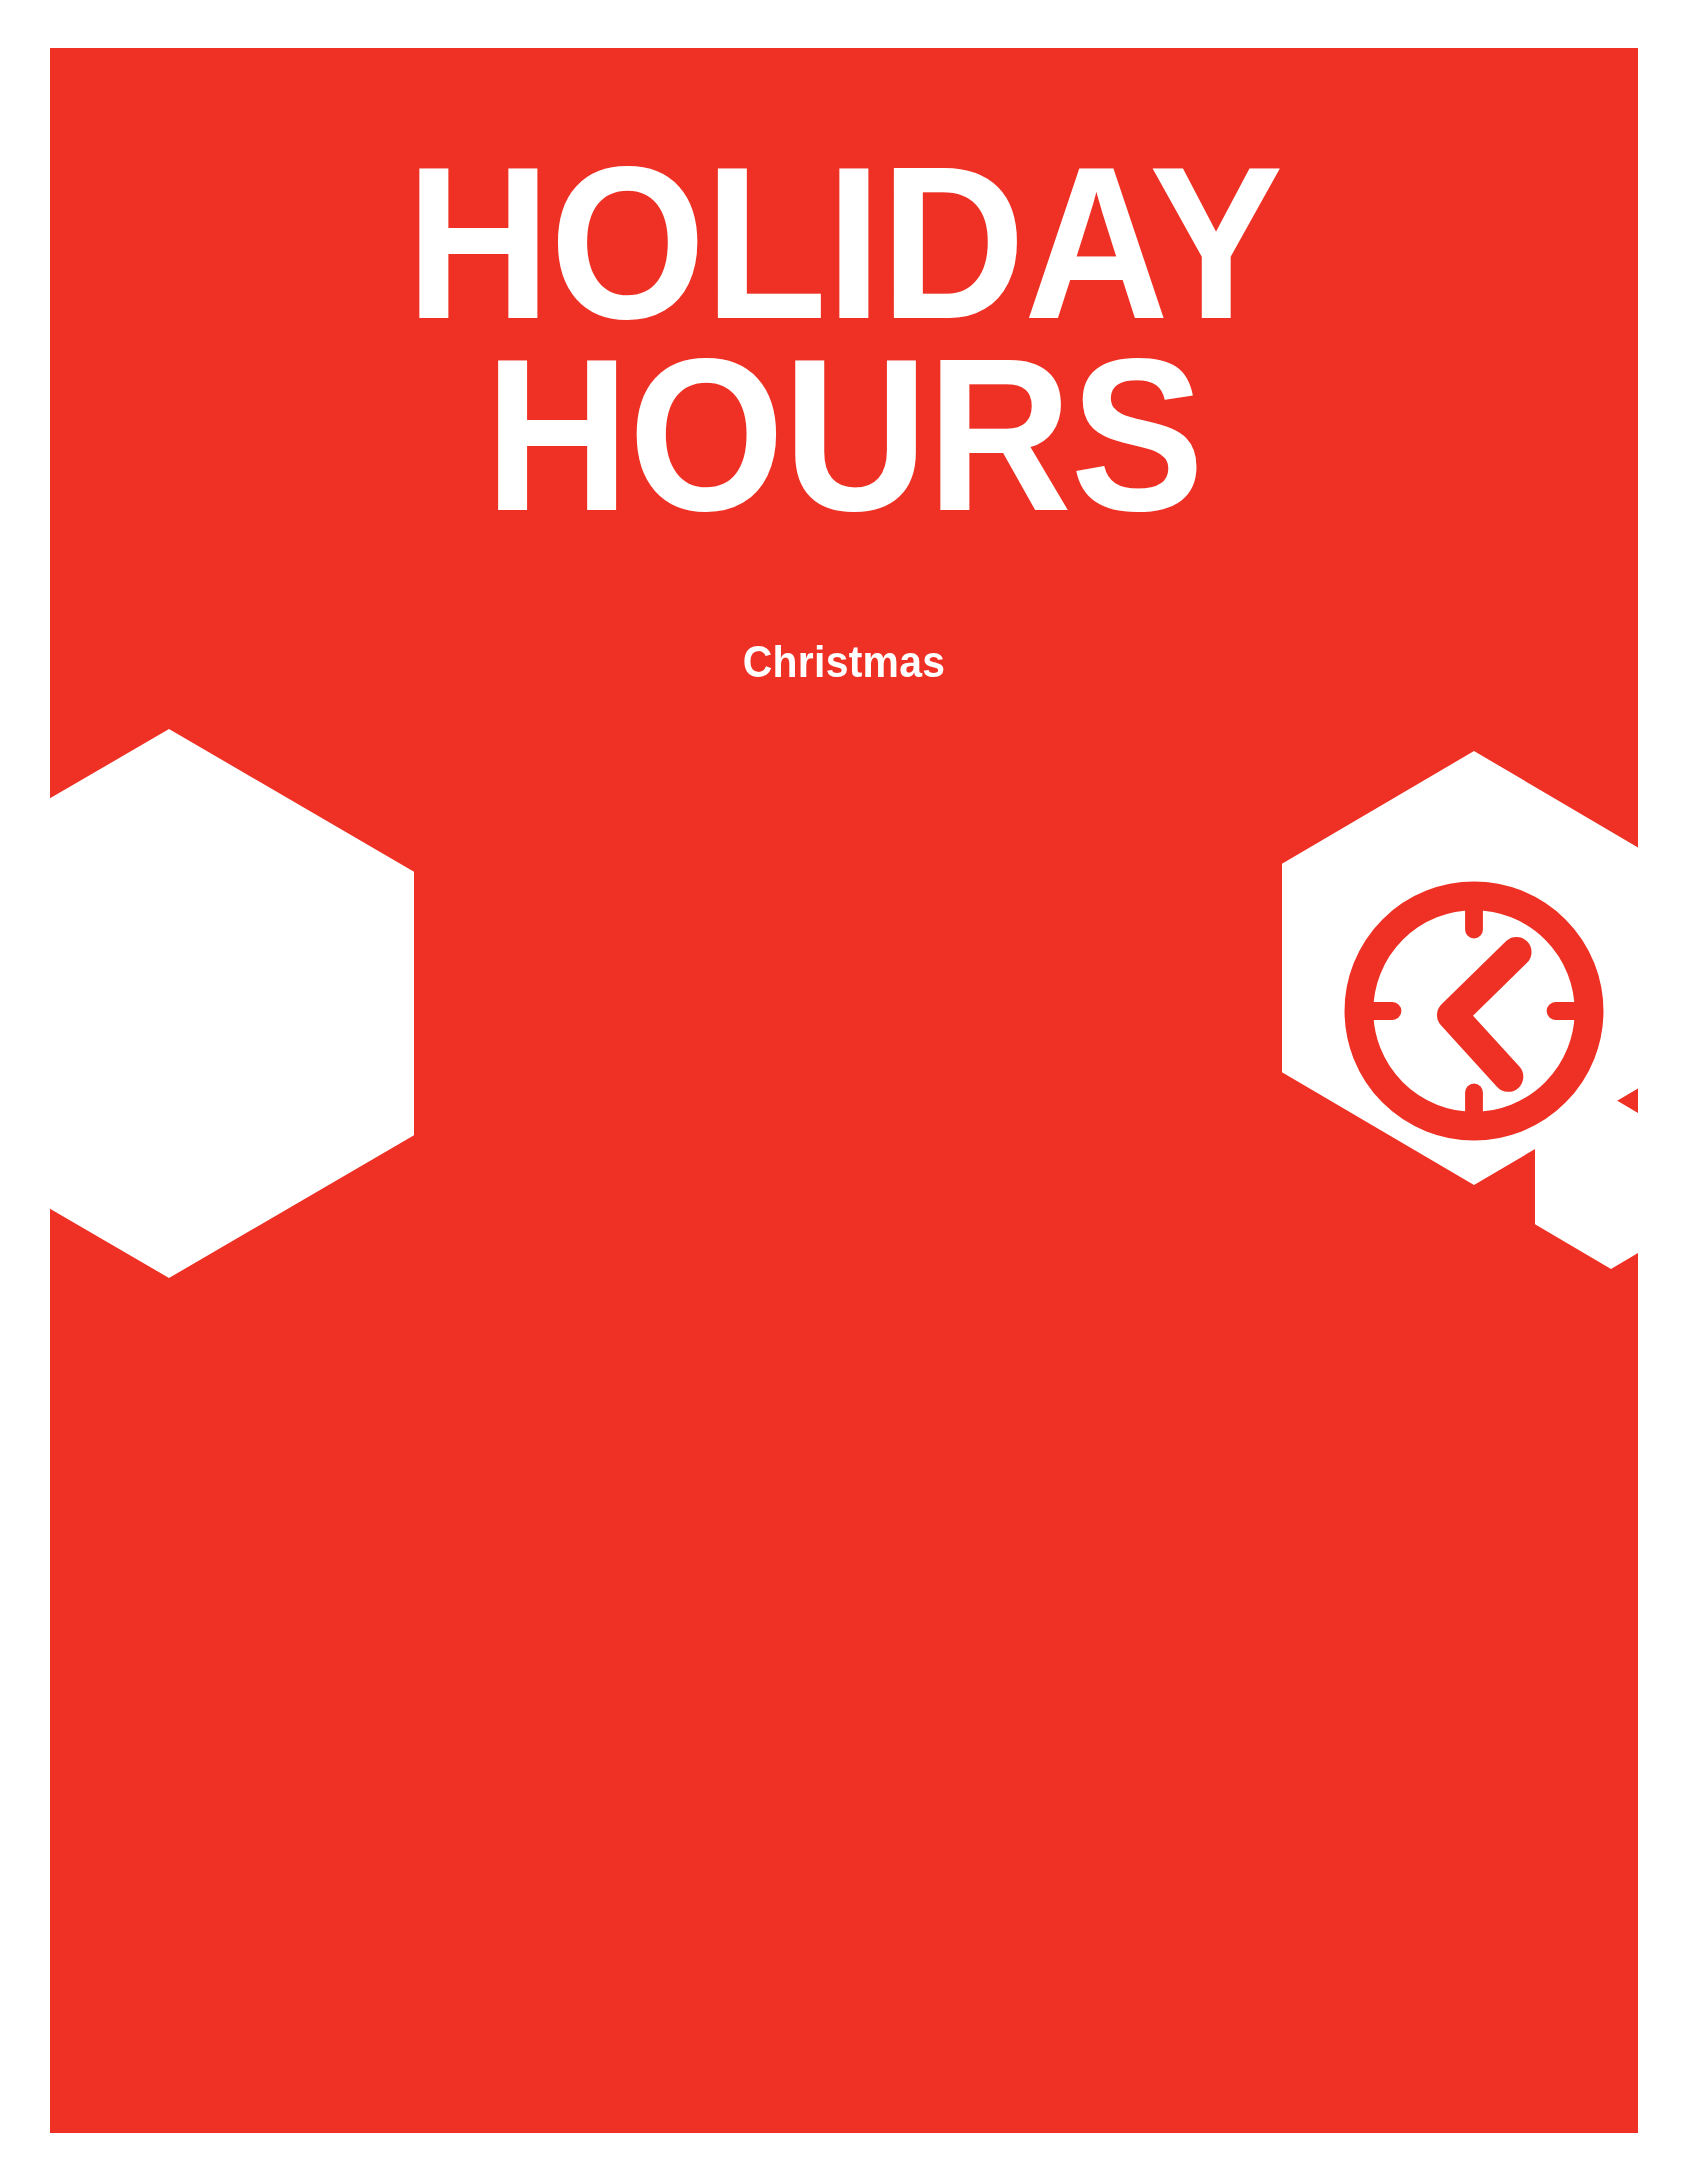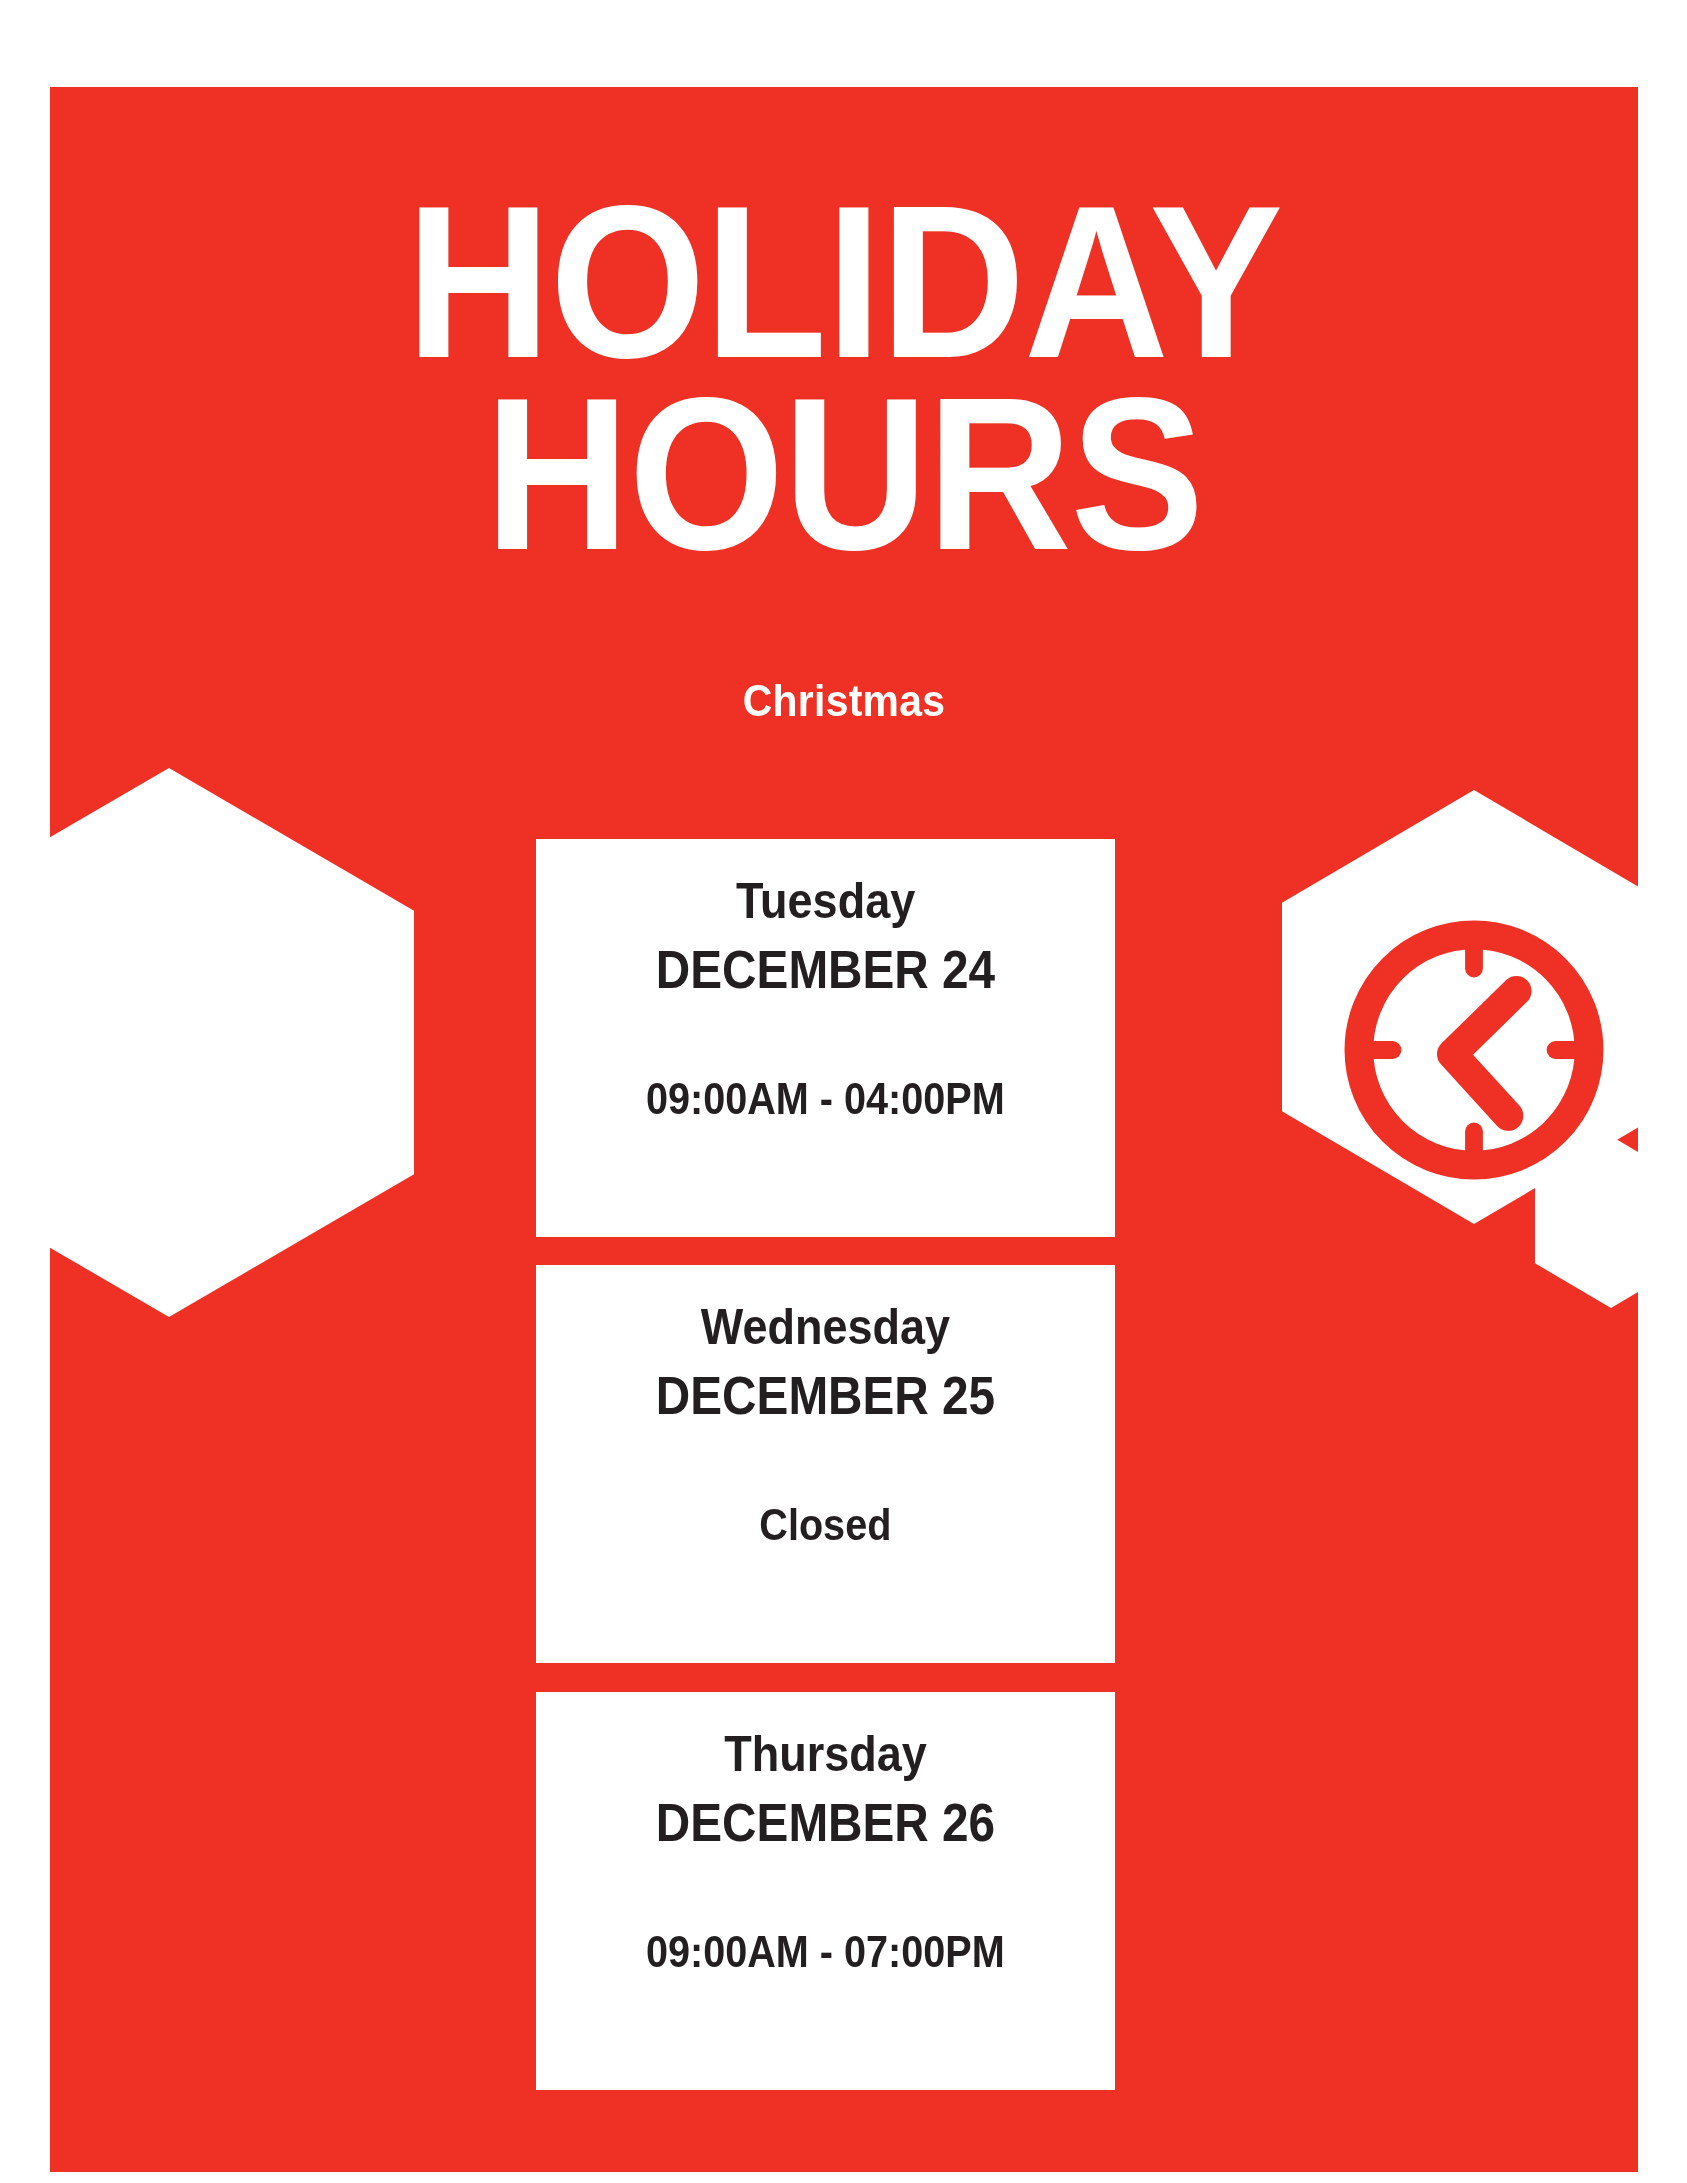--- a/index.html
+++ b/index.html
@@ -15,21 +15,20 @@
   }
 
   #poster {
     position: absolute;
     left: 50px;
     top: 48px;
     width: 1588px;
     height: 2085px;
     background: #ee3124;
     overflow: hidden;
-    margin-top: 39px;
   }
 
   
   .hex-bl {
     position: absolute;
     left: -126px;
     top: 681px;
     width: 490px;
     height: 549px;
     background: #ffffff;
@@ -162,36 +161,15 @@
     <path d="M131 57 L84 103 L125 148" fill="none" stroke="#ee3124" stroke-width="22" stroke-linecap="round" stroke-linejoin="round"></path>
   </svg>
 
   <div class="title-block">
     <span class="title-line">HOLIDAY</span>
     <span class="title-line">HOURS</span>
   </div>
 
   <div class="subtitle">Christmas</div>
 
-  <div class="cards">
-
-    <div class="card">
-      <div class="card-day">Tuesday</div>
-      <div class="card-date">DECEMBER 24</div>
-      <div class="card-time">09:00AM - 04:00PM</div>
-    </div>
-
-    <div class="card">
-      <div class="card-day">Wednesday</div>
-      <div class="card-date">DECEMBER 25</div>
-      <div class="card-time">Closed</div>
-    </div>
-
-    <div class="card">
-      <div class="card-day">Thursday</div>
-      <div class="card-date">DECEMBER 26</div>
-      <div class="card-time">09:00AM - 07:00PM</div>
-    </div>
-
-  </div>
 
 </div>
 
 
 </body></html>

